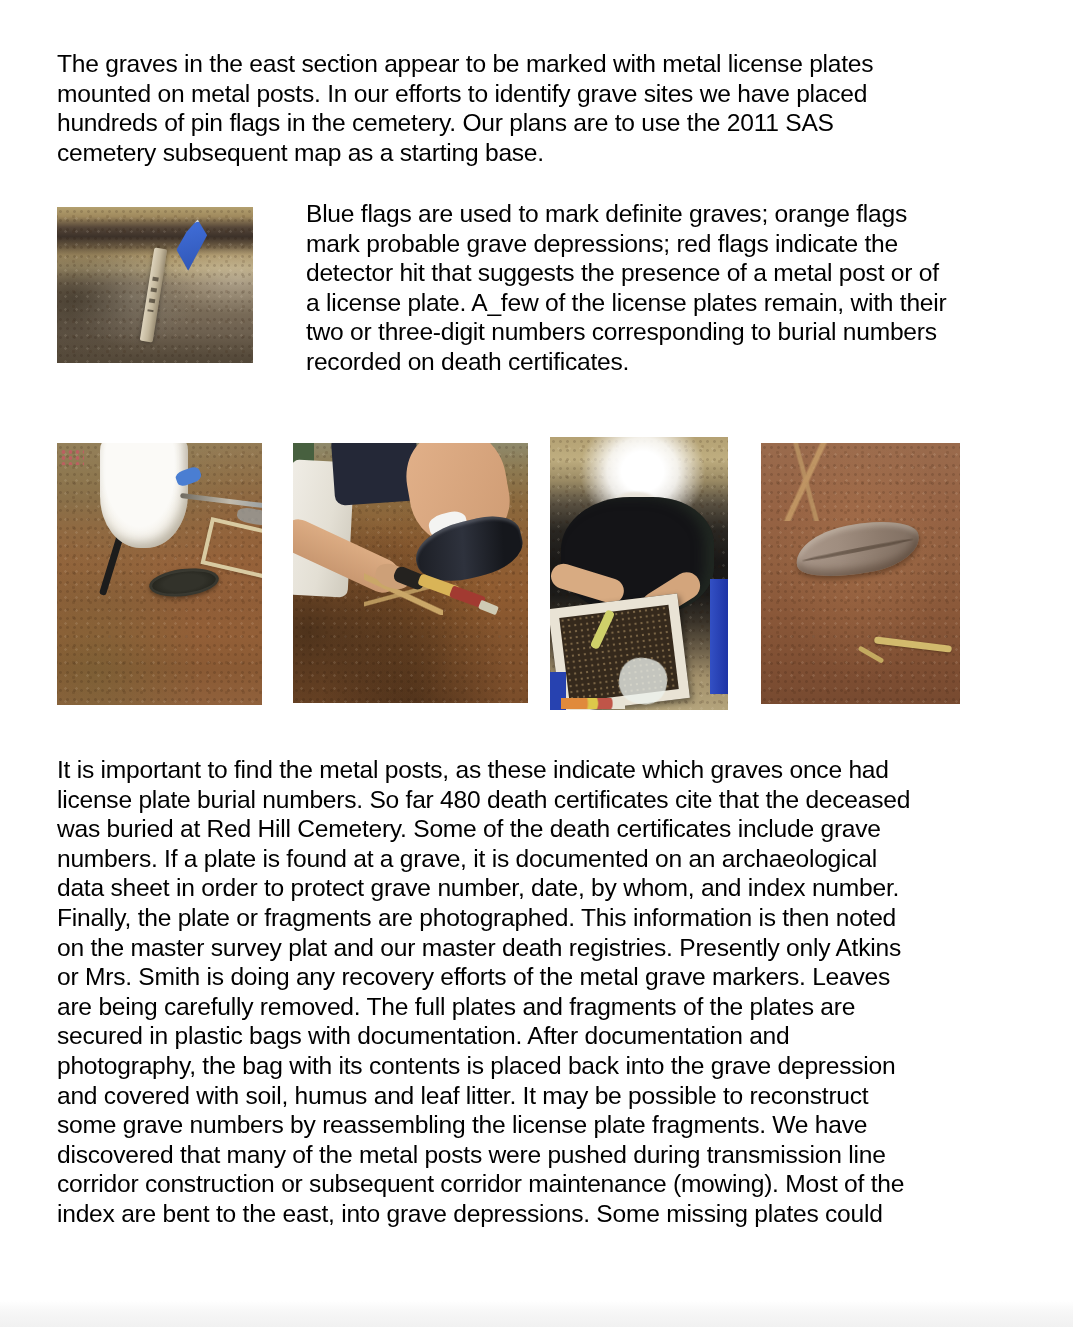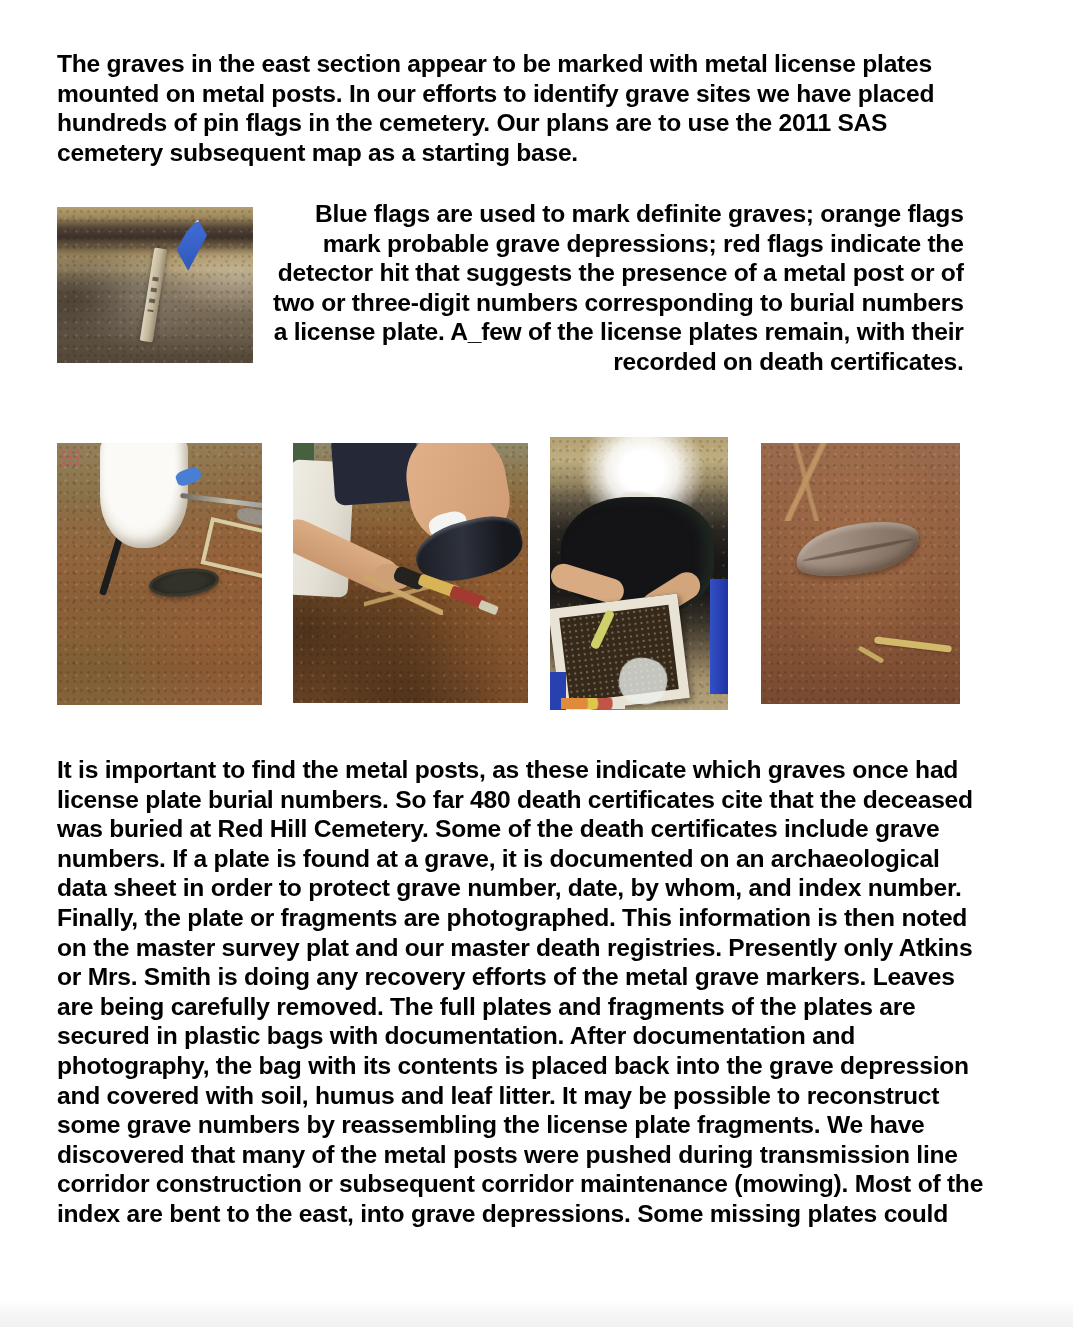--- a/index.html
+++ b/index.html
@@ -5,21 +5,21 @@
 <style>
   html,body{margin:0;padding:0;background:#ffffff;}
   .page{
     position:relative;
     width:1073px;height:1327px;
     background:#ffffff;
     overflow:hidden;
     font-family:"Liberation Sans","DejaVu Sans",sans-serif;
     color:#000;
   }
-  .para{position:absolute;font-weight:bold;}
+  .para{position:absolute;}
   .tline{
     font-size:24.6px;
     line-height:29.6px;
     letter-spacing:-0.25px;
     white-space:pre;
     color:#000;
   }
   
   .photo{position:absolute;overflow:hidden;}
   .photo *{position:absolute;}
@@ -257,26 +257,26 @@
       <div class="tline">cemetery subsequent map as a starting base.</div>
     </div>
 
   <div class="photo p-stake">
     <div class="speckle"></div>
     <div class="stake">
       <div class="stake-marks"></div>
     </div>
     <div class="blue-flag"></div>
   </div>
-  <div class="para" style="left:273px;top:199px;text-align:right;">
+  <div class="para" style="left:306px;top:199px;">
       <div class="tline">Blue flags are used to mark definite graves; orange flags</div>
       <div class="tline">mark probable grave depressions; red flags indicate the</div>
       <div class="tline">detector hit that suggests the presence of a metal post or of</div>
+      <div class="tline">a license plate. A_few of the license plates remain, with their</div>
       <div class="tline">two or three-digit numbers corresponding to burial numbers</div>
-      <div class="tline">a license plate. A_few of the license plates remain, with their</div>
       <div class="tline">recorded on death certificates.</div>
     </div>
 
   <div class="photo p-detector">
     <div class="speckle"></div>
     <div class="red-specks"></div>
     <div class="det-shaft"></div>
     <div class="bucket"></div>
     <div class="blue-glove"></div>
     <div class="silver-rod"></div>

